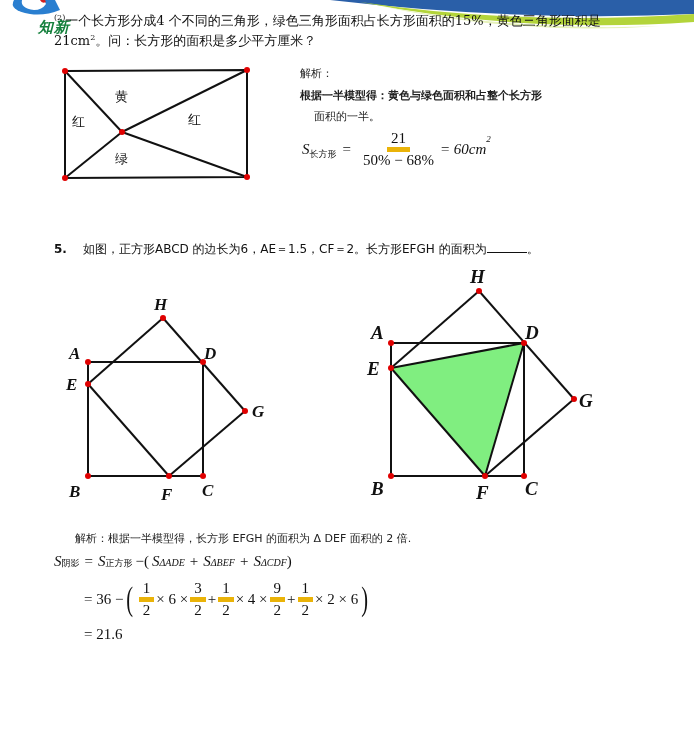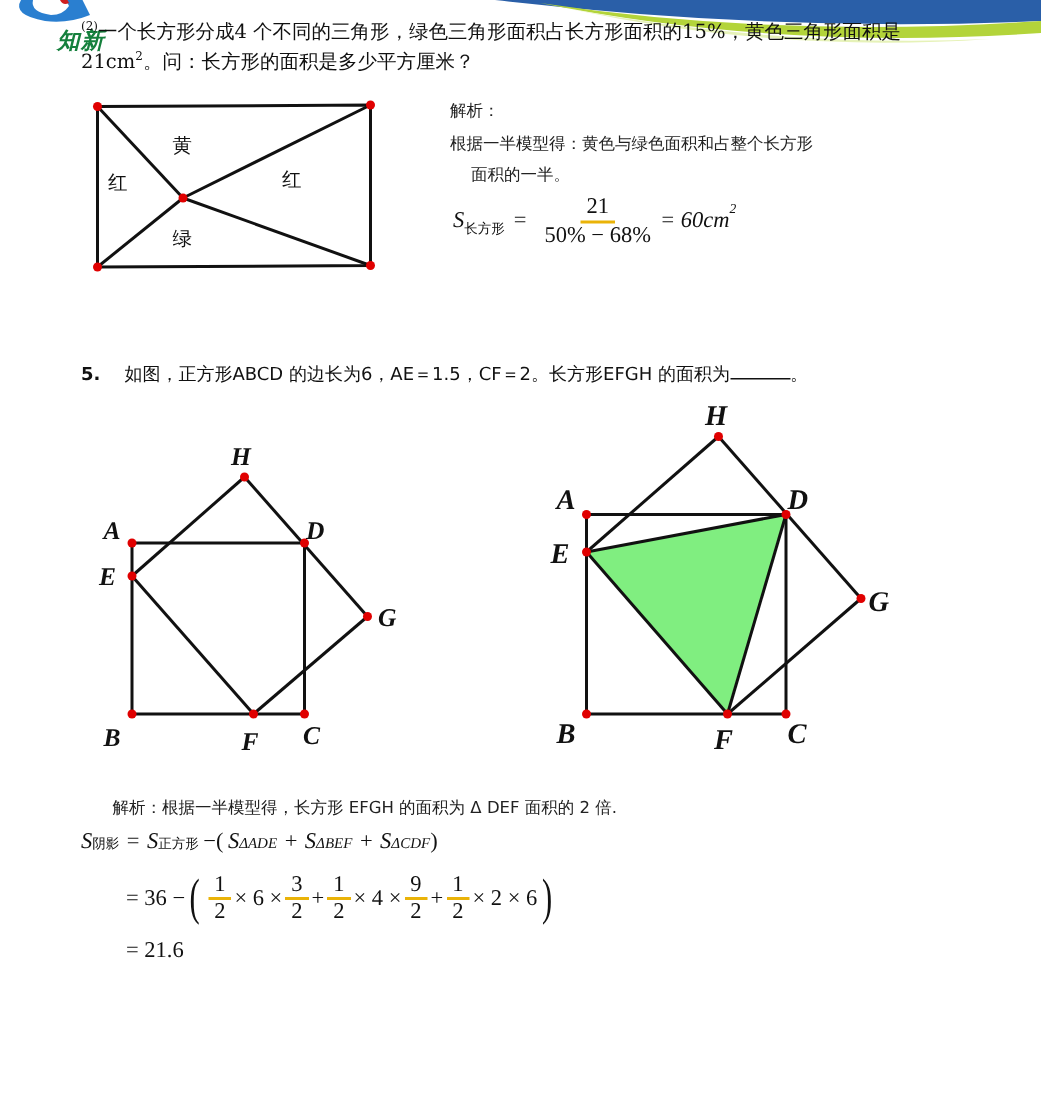--- a/index.html
+++ b/index.html
@@ -8,21 +8,21 @@
     .abs { position: absolute; }
     .banner { left: 0; top: 0; width: 694px; height: 40px; }
     .logo-text { left: 38px; top: 18px; font-size: 15px; font-weight: bold; font-style: italic;
                  letter-spacing: 1px; color: #15803d; font-family: "DejaVu Serif", serif; }
     .q-line { font-size: 13px; line-height: 20px; font-family: "DejaVu Serif", serif; }
     .q-line sup { font-size: 8px; }
     .jx { font-family: "DejaVu Sans", sans-serif; font-size: 11px; color: #222; line-height: 22px; }
     .math { font-family: "Liberation Serif", "DejaVu Serif", serif; font-style: italic; }
     .up { font-style: normal; }
     .frac { display: inline-flex; flex-direction: column; align-items: center; vertical-align: middle; margin: 0 2px; }
-    .frac .num { border-bottom: 2px solid #eab308; padding: 0 4px; line-height: 1.1; }
+    .frac .num { border-bottom: 5px solid #eab308; padding: 0 4px; line-height: 1.1; }
     .frac .den { padding: 0 4px; line-height: 1.1; }
     .p5 { font-family: "DejaVu Sans", sans-serif; font-size: 12px; }
     .p5 .num5 { font-weight: bold; margin-right: 16px; }
     .blank { display: inline-block; width: 40px; border-bottom: 1px solid #111; height: 12px; vertical-align: baseline; }
     .sol2 { font-family: "Liberation Serif", serif; font-size: 15px; }
     .sub { font-size: 9px; font-style: normal; font-family: "DejaVu Sans", sans-serif; }
     .subi { font-size: 10px; font-style: italic; }
     svg text { font-family: "Liberation Serif", "DejaVu Serif", serif; }
   </style>
 </head>
@@ -60,21 +60,21 @@
       <circle cx="197" cy="117" r="3"></circle>
     <circle cx="72" cy="72" r="3"></circle>
   </g>
 </svg>
 <div class="abs" style="left:115px; top:88px; font-size:13px;">黄</div>
 <div class="abs" style="left:72px; top:113px; font-size:13px;">红</div>
 <div class="abs" style="left:188px; top:111px; font-size:13px;">红</div>
 <div class="abs" style="left:115px; top:150px; font-size:13px;">绿</div>
 
 <div class="abs jx" style="left:300px; top:63px;">解析：</div>
-<div class="abs jx" style="left:300px; top:85px;">根据一半模型得：黄色与绿色面积和占整个长方形</div>
+<div class="abs jx" style="left:300px; top:85px;font-weight:bold;">根据一半模型得：黄色与绿色面积和占整个长方形</div>
 <div class="abs jx" style="left:314px; top:106px;">面积的一半。</div>
 <div class="abs math" style="left:302px; top:130px; font-size:15px; display:flex; align-items:center;">
   <span>S</span>
     <span class="sub" style="margin-top:10px;">长方形</span>
   <span class="up" style="margin:0 6px;">=</span>
   <span class="frac up">
     <span class="num">21</span>
     <span class="den">50% − 68%</span>
   </span>
   <span>= 60cm</span>

